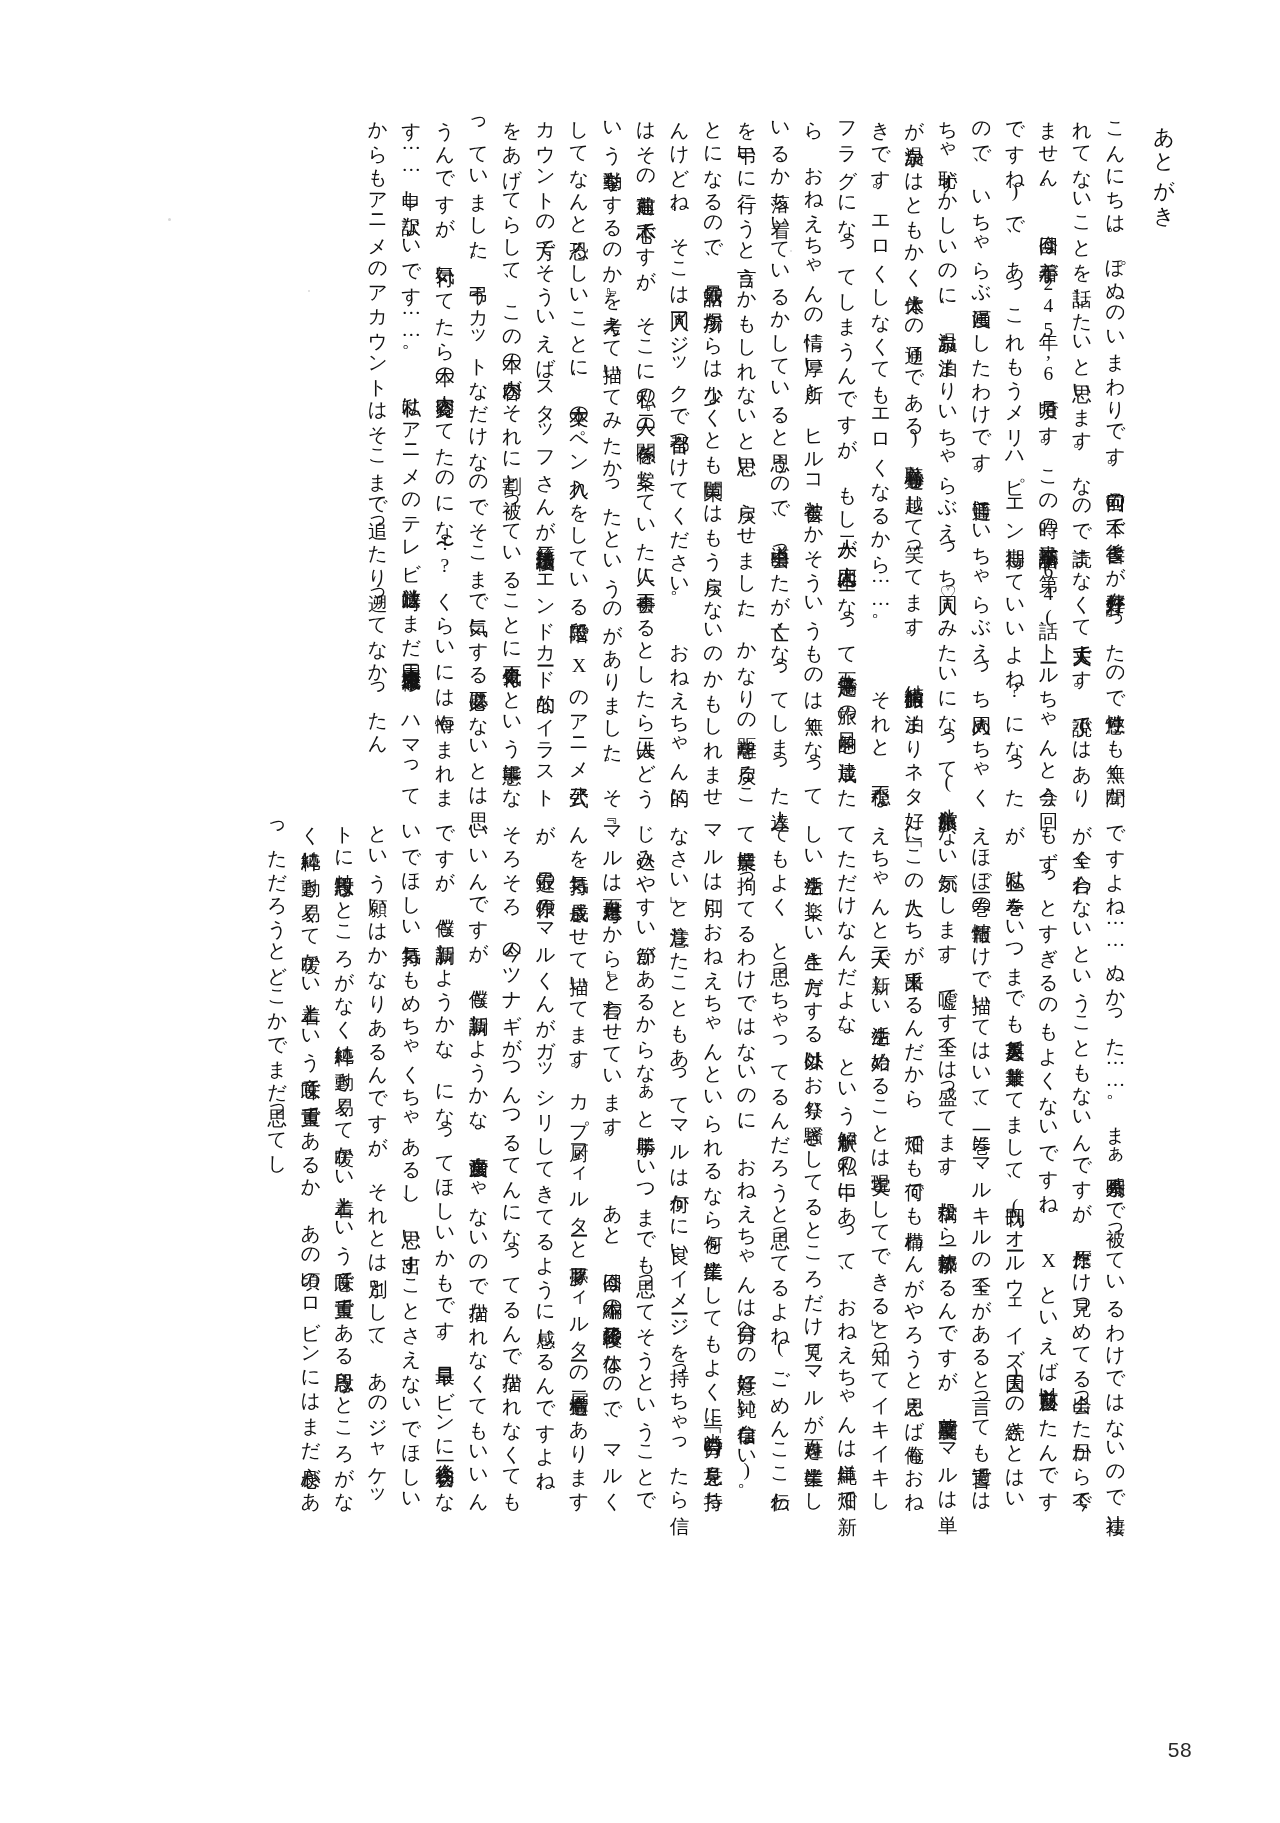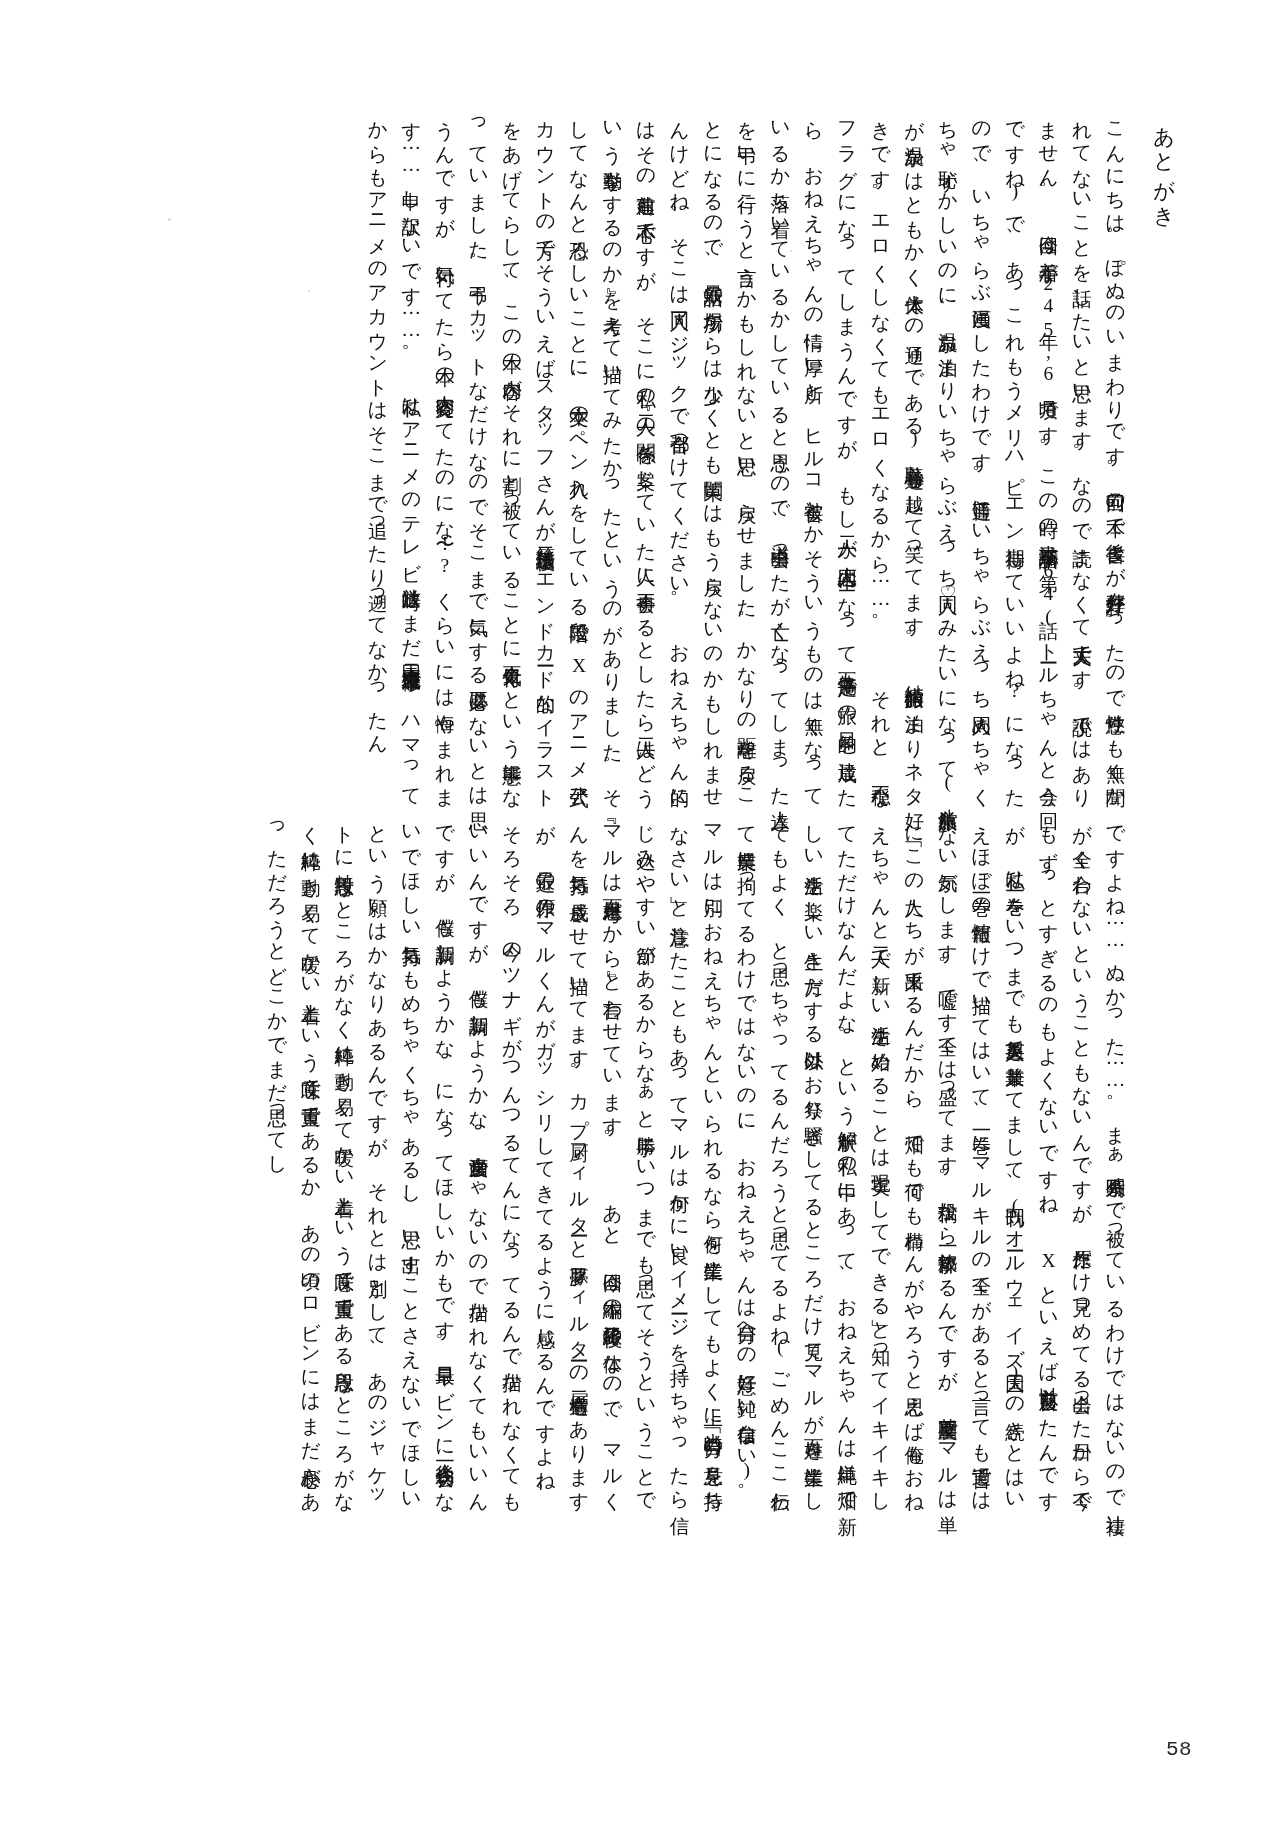--- a/index.html
+++ b/index.html
@@ -64,21 +64,21 @@
     top: 812px;
     right: 148px;
     width: 870px;
     height: 690px;
   }
 
   #page-number {
     position: absolute;
     right: 88px;
     top: 1738px;
-    font-family: Liberation Mono, monospace;
+    font-family: Liberation Sans, sans-serif;
     font-size: 21px;
     color: #2a2a2a;
     letter-spacing: 0.02em;
   }
 
   
   .speck {
     position: absolute;
     background: #d8d8d8;
     border-radius: 50%;

